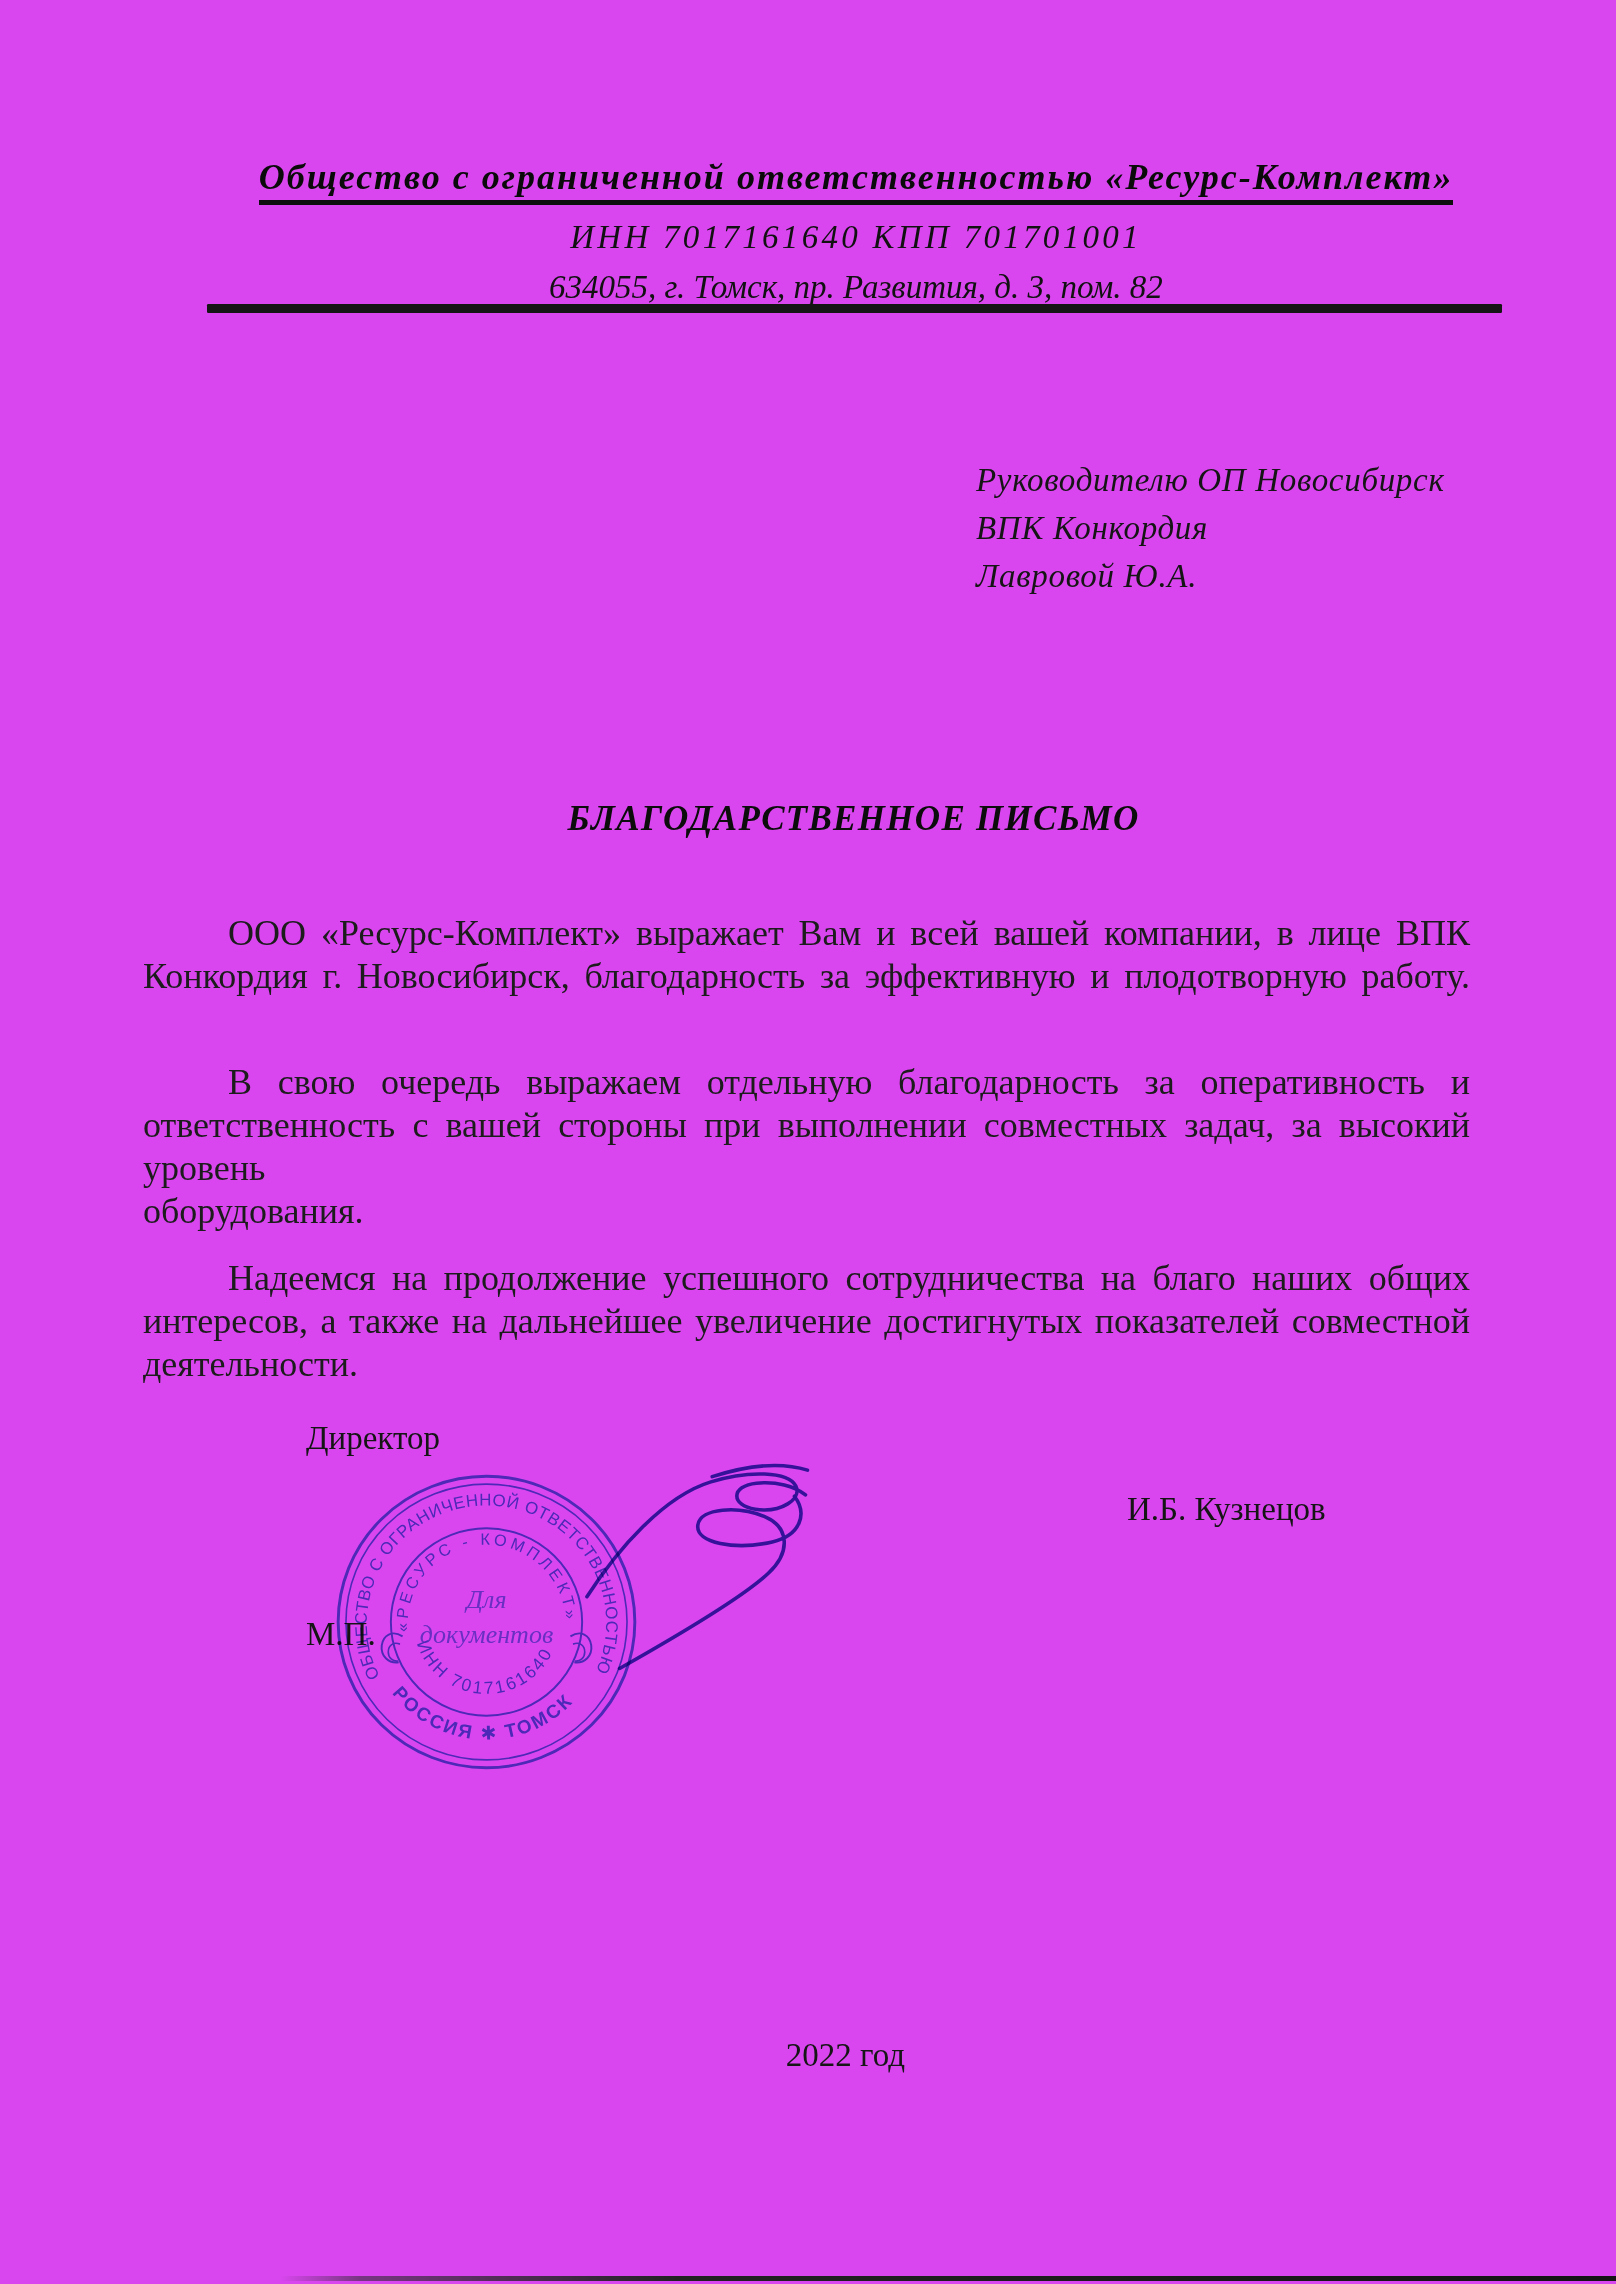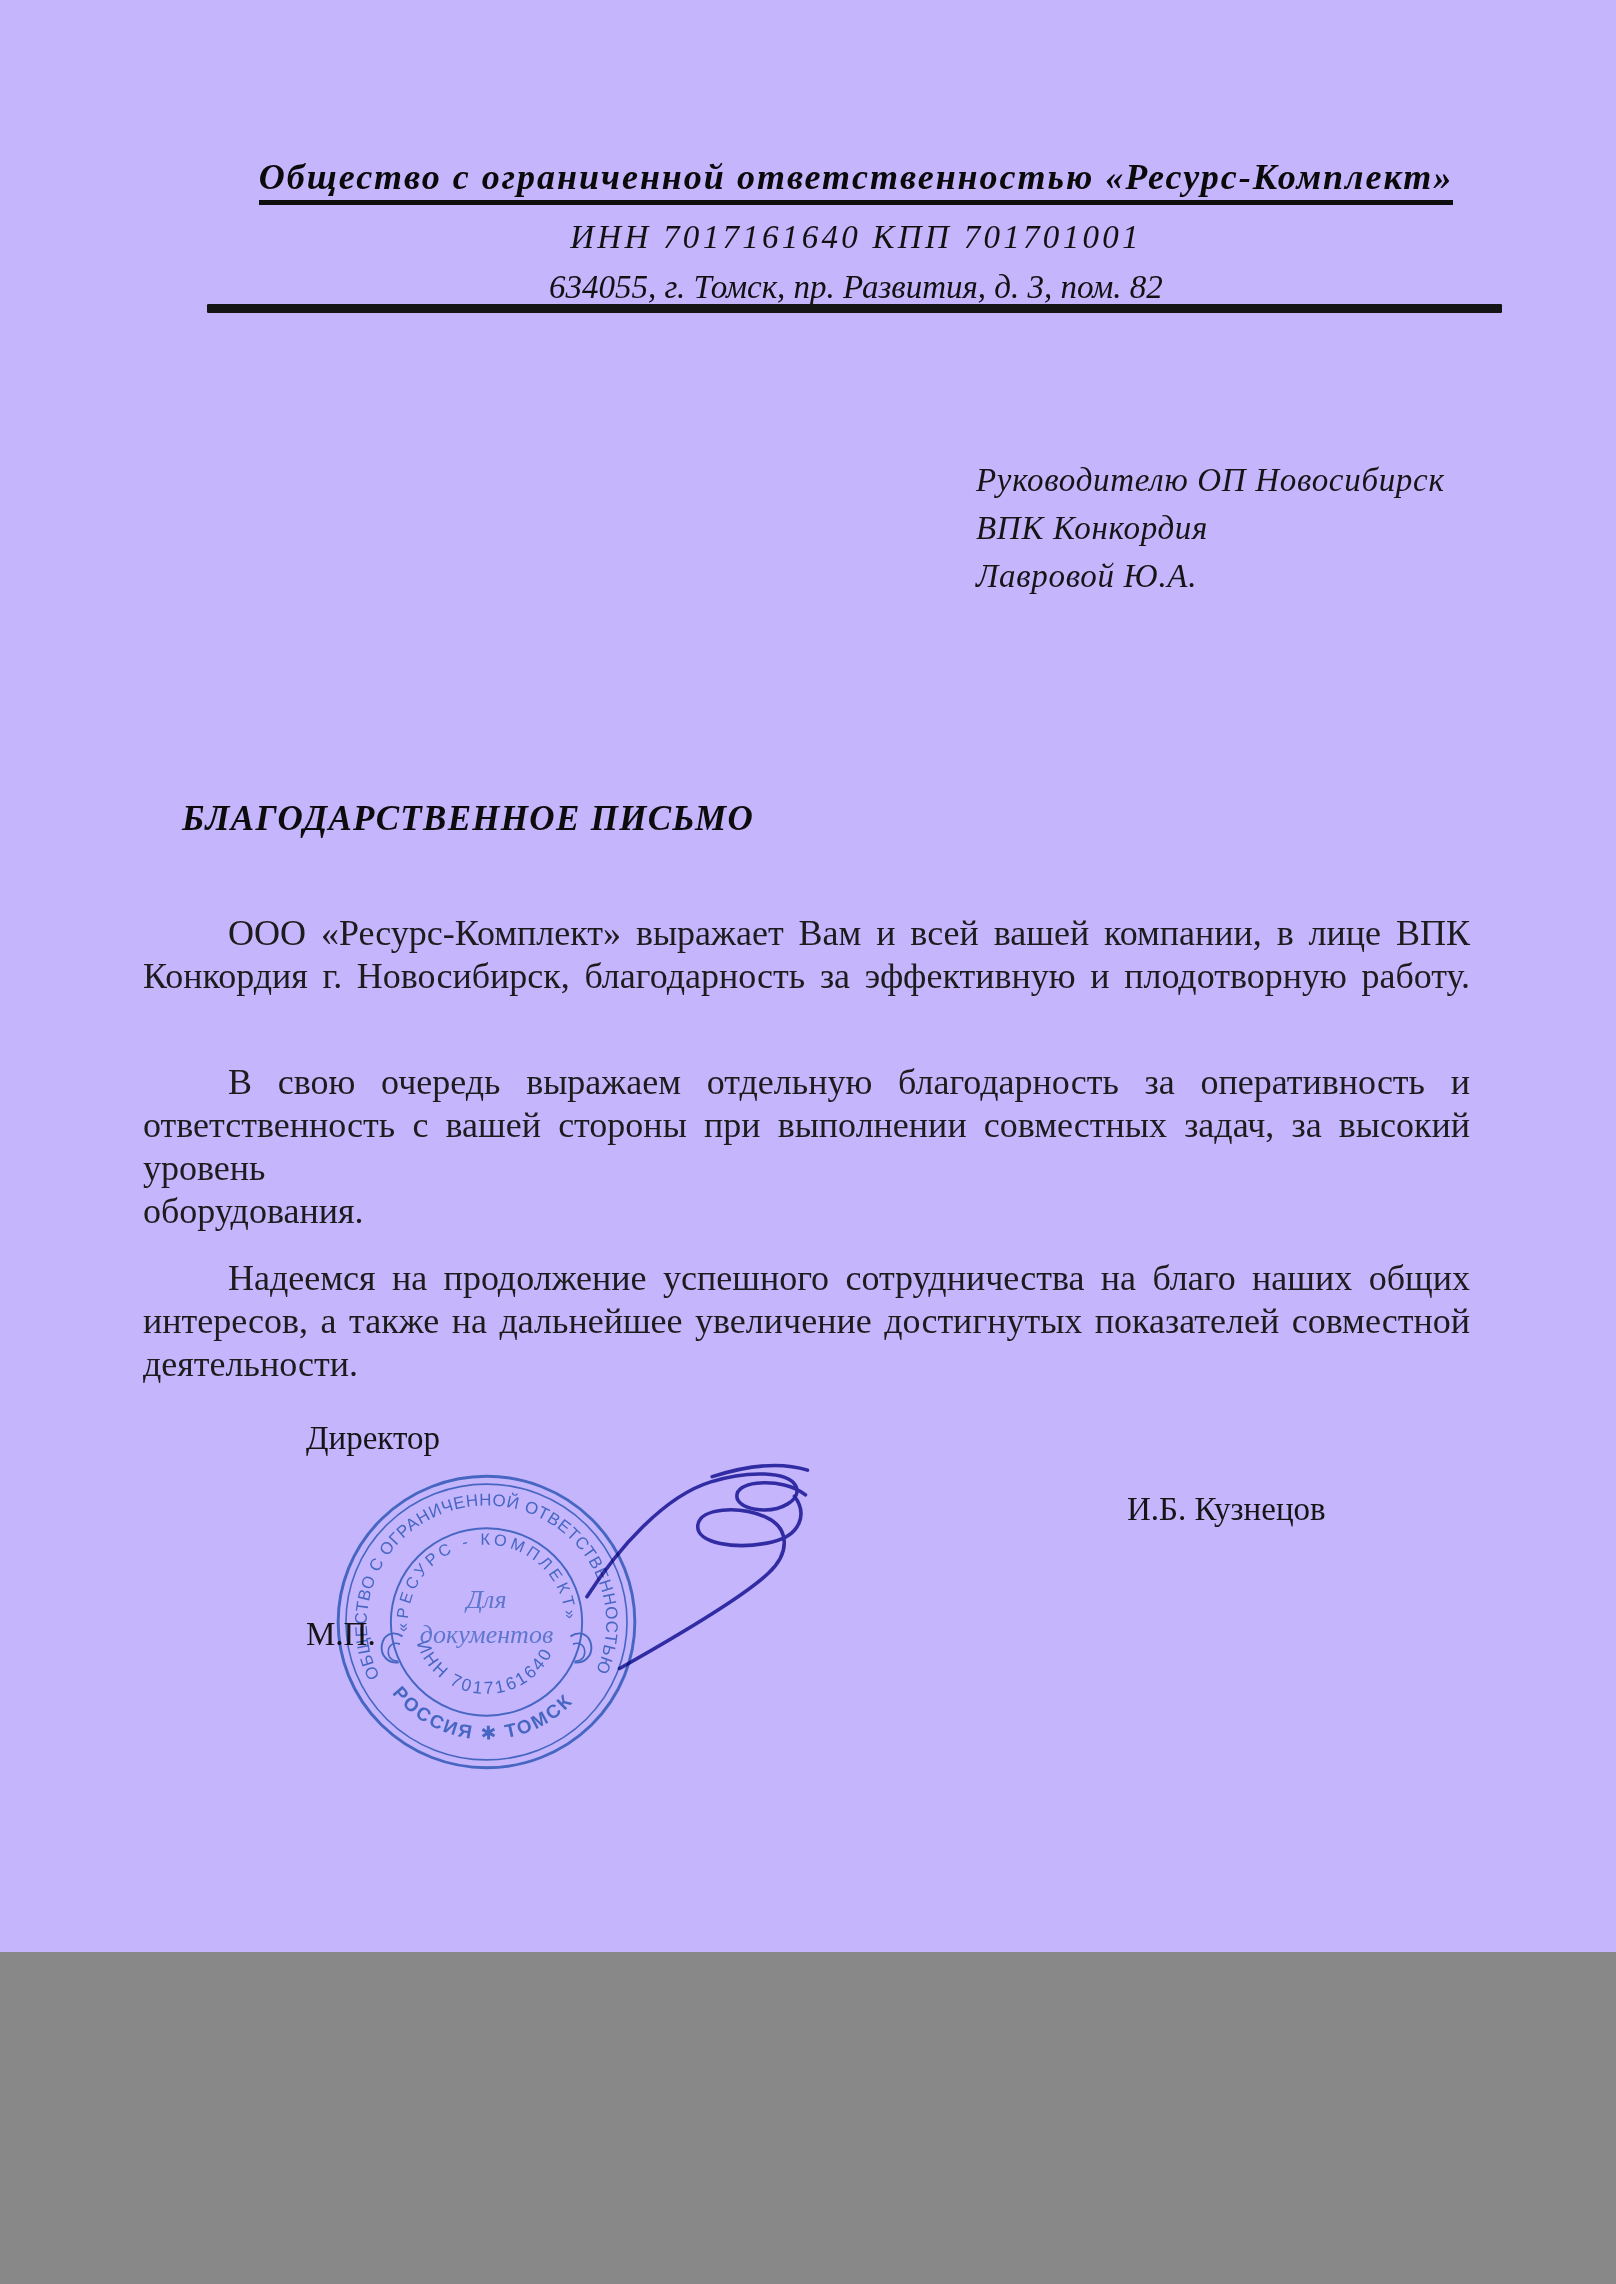--- a/index.html
+++ b/index.html
@@ -3,22 +3,22 @@
 <meta charset="utf-8">
 <style>
   :root{
     --ink:#1e1e1e;
     --stamp-color:#3e7cba;
     --sig-color:#35349f;
   }
   html,body{margin:0;padding:0;background:#888;}
   .page{
     position:relative;
-    width:1616px;height:1952px;
-    background:#c4b5fd;
+    width:1616px;height:2284px;
+    background:#d946ef;
     overflow:hidden;
     font-family:"Liberation Serif","DejaVu Serif",serif;
     color:var(--ink);
   }
   
   .letterhead{
     position:absolute;left:209px;top:156px;width:1294px;
     text-align:center;
   }
   .company{
@@ -38,22 +38,22 @@
     background:#151515;border-radius:1.3px;
   }
   
   .recipient{
     position:absolute;left:976px;top:456px;
     font-size:33px;font-style:italic;line-height:48px;
     color:#151515;letter-spacing:0.7px;white-space:nowrap;
   }
   
   .title{
-    position:absolute;left:182px;top:799px;width:1327px;margin:0;
-    text-align:left;
+    position:absolute;left:190px;top:799px;width:1327px;margin:0;
+    text-align:center;
     font-size:35px;font-weight:bold;font-style:italic;
     letter-spacing:1.3px;color:#0c0c0c;white-space:nowrap;
   }
   
   .letter-body{
     position:absolute;left:143px;top:912px;width:1327px;
     font-size:36px;line-height:43px;color:#1c1c1c;
   }
   .para{margin:0;}
   .para.p1{margin-bottom:63px;}

